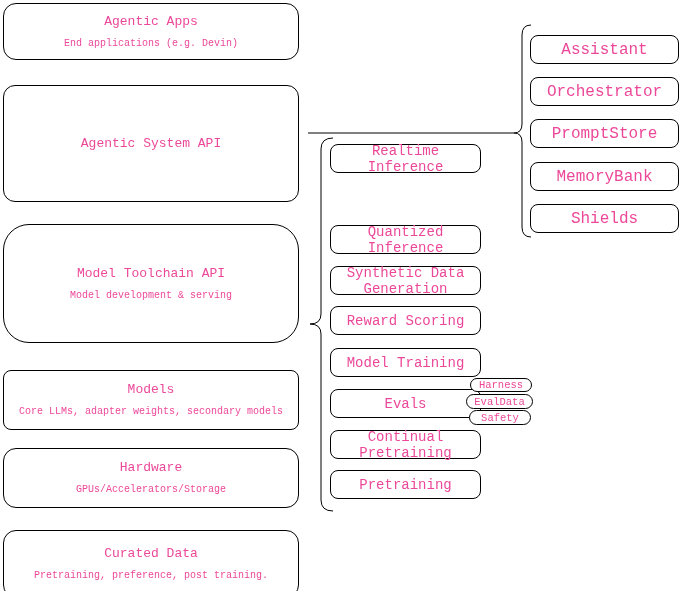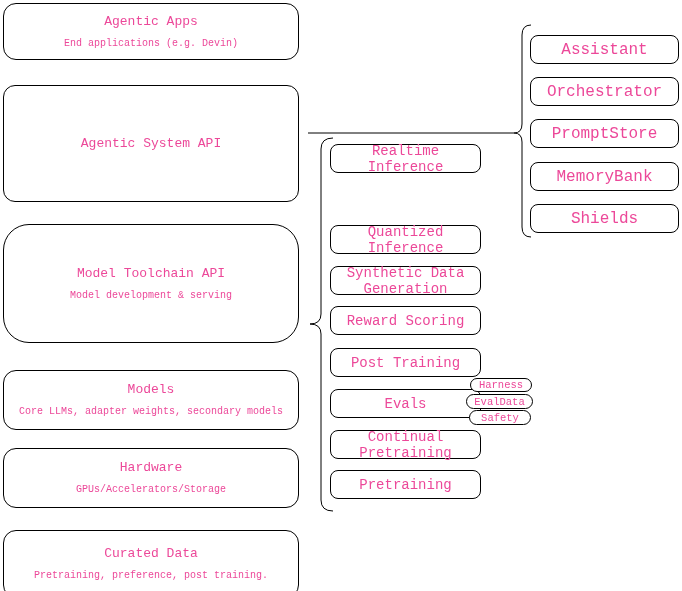--- a/index.html
+++ b/index.html
@@ -40,38 +40,38 @@
     <div class="t">Agentic Apps</div>
     <div class="s">End applications (e.g. Devin)</div>
   </div>
   <div class="node lnode" style="top:85px;height:117px;border-radius:12px">
     <div class="t">Agentic System API</div>
   </div>
   <div class="node lnode" style="top:224px;height:119px;border-radius:26px">
     <div class="t">Model Toolchain API</div>
     <div class="s">Model development &amp; serving</div>
   </div>
-  <div class="node lnode" style="top:370px;height:60px;border-radius:13px">
+  <div class="node lnode" style="top:370px;height:60px;border-radius:8px">
     <div class="t">Models</div>
     <div class="s">Core LLMs, adapter weights, secondary models</div>
   </div>
   <div class="node lnode" style="top:448px;height:60px;border-radius:13px">
     <div class="t">Hardware</div>
     <div class="s">GPUs/Accelerators/Storage</div>
   </div>
   <div class="node lnode" style="top:530px;height:68px;border-radius:13px">
     <div class="t">Curated Data</div>
     <div class="s">Pretraining, preference, post training.</div>
   </div>
 
   <div class="node mnode" style="top:144px">Realtime Inference</div>
   <div class="node mnode" style="top:266px">Synthetic Data Generation</div>
   <div class="node mnode" style="top:225px">Quantized Inference</div>
   <div class="node mnode" style="top:306px">Reward Scoring</div>
-  <div class="node mnode" style="top:348px">Post Training</div>
+  <div class="node mnode" style="top:348px">Model Training</div>
   <div class="node mnode" style="top:389px">Evals</div>
   <div class="node mnode" style="top:430px">Continual Pretraining</div>
   <div class="node mnode" style="top:470px">Pretraining</div>
 
   <div class="pill" style="left:470px;top:378px;width:62px;height:14px">Harness</div>
   <div class="pill" style="left:466px;top:394px;width:67px;height:15px">EvalData</div>
   <div class="pill" style="left:469px;top:410px;width:62px;height:15px">Safety</div>
 
   <div class="node rnode" style="top:35px">Assistant</div>
   <div class="node rnode" style="top:77px">Orchestrator</div>

